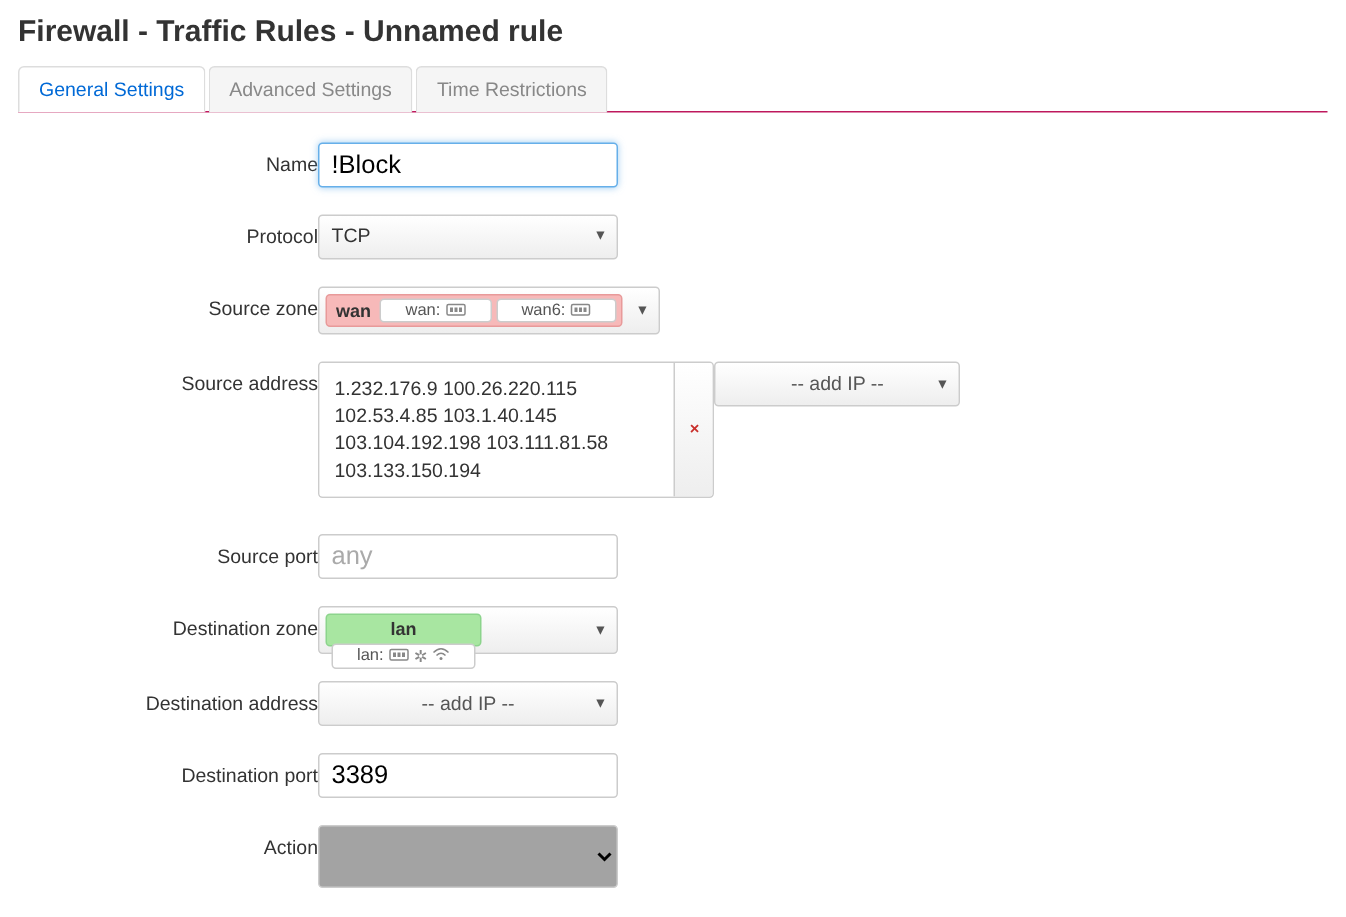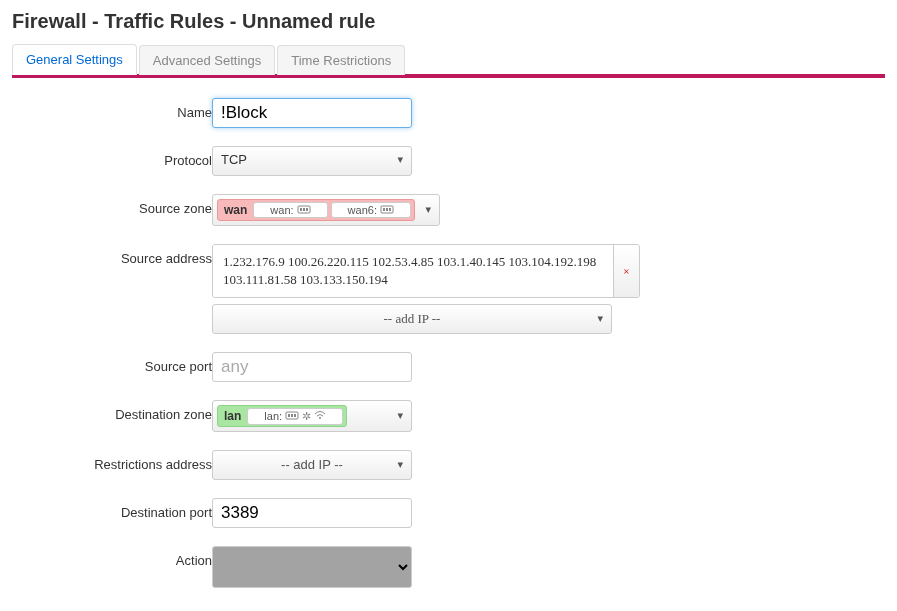--- a/index.html
+++ b/index.html
@@ -12,24 +12,23 @@
     background: #fff;
     width: 897px;
   }
   h2 {
     font-size: 20px;
     font-weight: bold;
     margin: 0 0 10px 0;
     color: #333;
   }
   .tabs {
-    border-bottom: 4px solid #be185d;
+    border-bottom: 1px solid #be185d;
     display: flex;
     gap: 0;
-    align-items: center;
   }
   .tab {
     padding: 7px 13px;
     border: 1px solid #ddd;
     border-bottom: none;
     background: #f5f5f5;
     color: #888;
     border-radius: 4px 4px 0 0;
     cursor: pointer;
     margin-right: 2px;
@@ -123,44 +122,43 @@
   .zone-badge {
     display: inline-flex;
     align-items: center;
     border-radius: 3px;
     padding: 2px 3px;
     font-size: 12px;
     gap: 3px;
     height: 22px;
   }
   .zone-wan-wrap { background:#f7b9b9; border:1px solid #e89a9a;}
-  .zone-lan-wrap { background:#a8e6a1; border:1px solid #8cd48c;}
+  .zone-lan-wrap { background:#a8e6a1; border:1px solid #8cd48c;flex-direction:column;}
   .zone-tag { font-weight: bold; padding: 0 3px; }
   .iface-chip {
     background: #fff;
     border: 1px solid #ccc;
     border-radius: 3px;
     padding: 1px 16px;
     display: inline-flex;
     align-items: center;
     gap: 3px;
     font-size: 11px;
     color: #555;
   }
   .iface-icon {
     width: 14px; height: 10px;
     display: inline-flex; align-items:center; justify-content:center;
   }
   .iface-icon svg { width:14px; height:10px; }
   .lan-extra-icon { font-size: 11px; color:#888; }
   .multi-wrap {
     display: flex;
-    flex-direction: column;
+    flex-direction: row;
     width: 428px;
-    font-family: Liberation Serif, serif;
   }
   .multi-item {
     display: flex;
     border: 1px solid #ccc;
     border-radius: 3px;
     margin-bottom: 6px;
     overflow: hidden;
   }
   .multi-value {
     flex: 1;
@@ -329,21 +327,21 @@
                   <circle cx="6" cy="8" r="1" fill="#888"></circle>
                 </svg>
             </span>
           </span>
         </span>
       </div>
     </div>
   </div>
 
   <div class="row">
-    <div class="label">Restrictions address</div>
+    <div class="label">Destination address</div>
     <div class="control">
       <div class="add-ip add-ip-narrow">-- add IP --</div>
     </div>
   </div>
 
   <div class="row">
     <div class="label">Destination port</div>
     <div class="control">
       <input class="text" type="text" value="3389" style="">
     </div>

